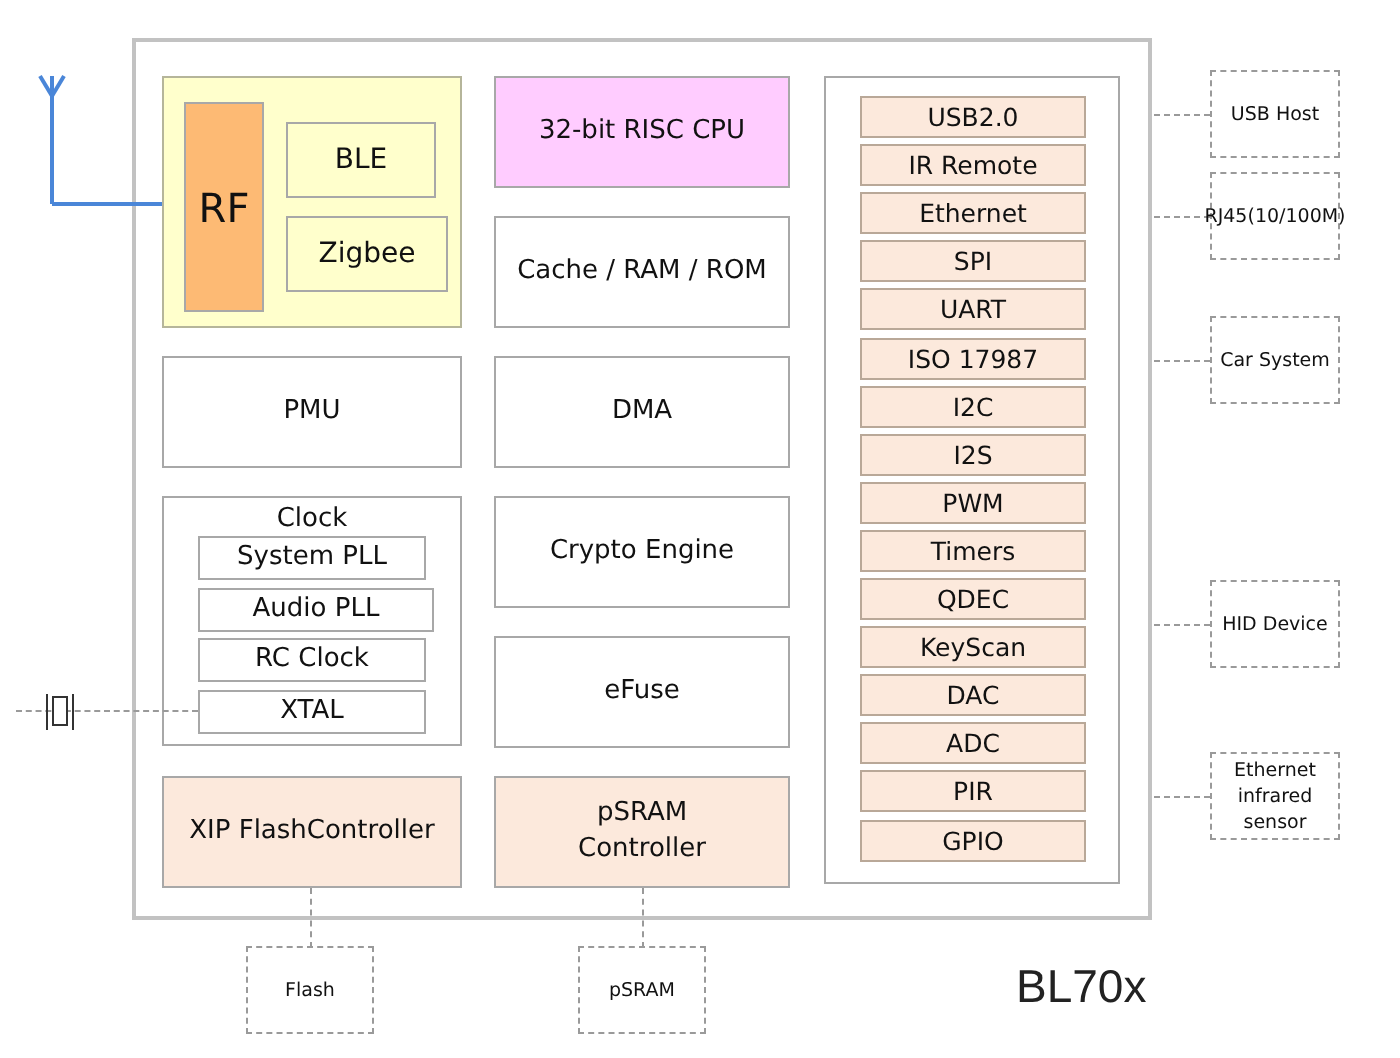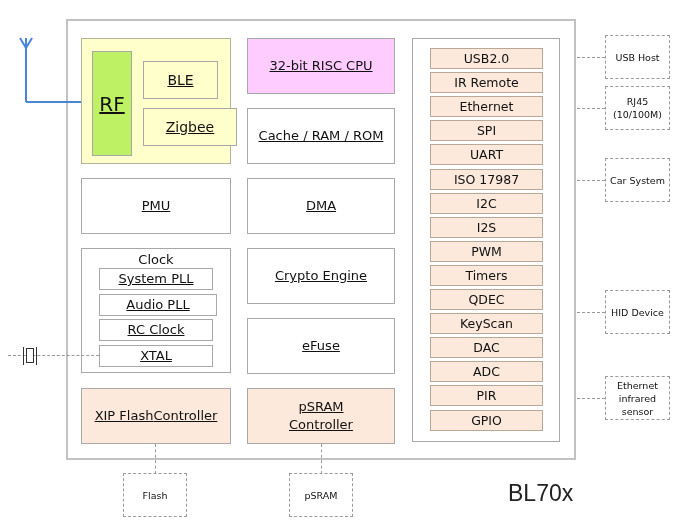--- a/index.html
+++ b/index.html
@@ -1,20 +1,20 @@
 <!DOCTYPE html>
 <html><head>
 <meta charset="utf-8">
 <style>
   html, body { margin:0; padding:0; background:#ffffff; }
   body { width:700px; height:529px; position:relative; overflow:hidden;
          font-family:"DejaVu Sans", "Liberation Sans", sans-serif; color:#111; }
   .abs { position:absolute; box-sizing:border-box; }
   .box { position:absolute; box-sizing:border-box; border:1px solid #a8a8a8;
-         display:flex; align-items:center; justify-content:center; text-align:center;text-decoration:underline; }
+         display:flex; align-items:center; justify-content:center; text-align:center; }
   .lbl { font-size:13px; line-height:18px; }
   .dash { position:absolute; box-sizing:border-box; border:1px dashed #9a9a9a;
           display:flex; align-items:center; justify-content:center; text-align:center;
           font-size:9.5px; line-height:13px; background:#fff; }
   .hline { position:absolute; border-top:1px dashed #9a9a9a; height:0; }
   .vline { position:absolute; border-left:1px dashed #9a9a9a; width:0; }
   .periph { position:absolute; left:430px; width:113px; height:21px; box-sizing:border-box;
             border:1px solid #b9a898; background:#fce9dc; display:flex; align-items:center;
             justify-content:center; font-size:12.5px; }
 </style>
@@ -26,27 +26,27 @@
 <svg class="abs" style="left:10px;top:30px;" width="90" height="80">
   <g stroke="#4a86d8" stroke-width="2" fill="none">
     <line x1="16" y1="8" x2="16" y2="72"></line>
     <line x1="10" y1="8" x2="16" y2="18"></line>
     <line x1="22" y1="8" x2="16" y2="18"></line>
     <line x1="16" y1="72" x2="82" y2="72"></line>
   </g>
 </svg>
 
 <div class="abs" style="left:81px;top:38px;width:150px;height:126px;background:#ffffcc;border:1px solid #b5b59a;"></div>
-<div class="box" style="left:92px;top:51px;width:40px;height:105px;background:#bef264;">
+<div class="box" style="left:92px;top:51px;width:40px;height:105px;background:#fdba74;">
   <span style="font-size:20px;">RF</span>
 </div>
 <div class="box" style="left:143px;top:61px;width:75px;height:38px;background:#ffffcc;">
   <span class="lbl" style="font-size:14px;">BLE</span>
 </div>
-<div class="box" style="left:143px;top:108px;width:94px;height:38px;background:#ffffcc;">
+<div class="box" style="left:143px;top:108px;width:81px;height:38px;background:#ffffcc;">
   <span class="lbl" style="font-size:14px;">Zigbee</span>
 </div>
 
 <div class="box" style="left:81px;top:178px;width:150px;height:56px;">
   <span class="lbl">PMU</span>
 </div>
 
 <div class="abs" style="left:81px;top:248px;width:150px;height:125px;border:1px solid #a8a8a8;"></div>
 <div class="abs lbl" style="left:81px;top:251px;width:150px;text-align:center;">Clock</div>
 <div class="box" style="left:99px;top:268px;width:114px;height:22px;">
@@ -116,21 +116,21 @@
 
 <div class="hline" style="left:577px;top:57px;width:28px;"></div>
 <div class="hline" style="left:577px;top:108px;width:28px;"></div>
 <div class="hline" style="left:577px;top:180px;width:28px;"></div>
 <div class="hline" style="left:577px;top:312px;width:28px;"></div>
 <div class="hline" style="left:577px;top:398px;width:28px;"></div>
 
 <div class="dash" style="left:605px;top:35px;width:65px;height:44px;">
   <span>USB Host</span>
   </div>
-<div class="dash" style="left:605px;top:86px;width:65px;height:44px;flex-direction:column;">
+<div class="dash" style="left:605px;top:86px;width:65px;height:44px;flex-direction:row;">
   <span>RJ45</span>
   <span>(10/100M)</span>
   </div>
 <div class="dash" style="left:605px;top:158px;width:65px;height:44px;">
   <span>Car System</span>
   </div>
 <div class="dash" style="left:605px;top:290px;width:65px;height:44px;">
   <span>HID Device</span>
   </div>
 <div class="dash" style="left:605px;top:376px;width:65px;height:44px;flex-direction:column;">

